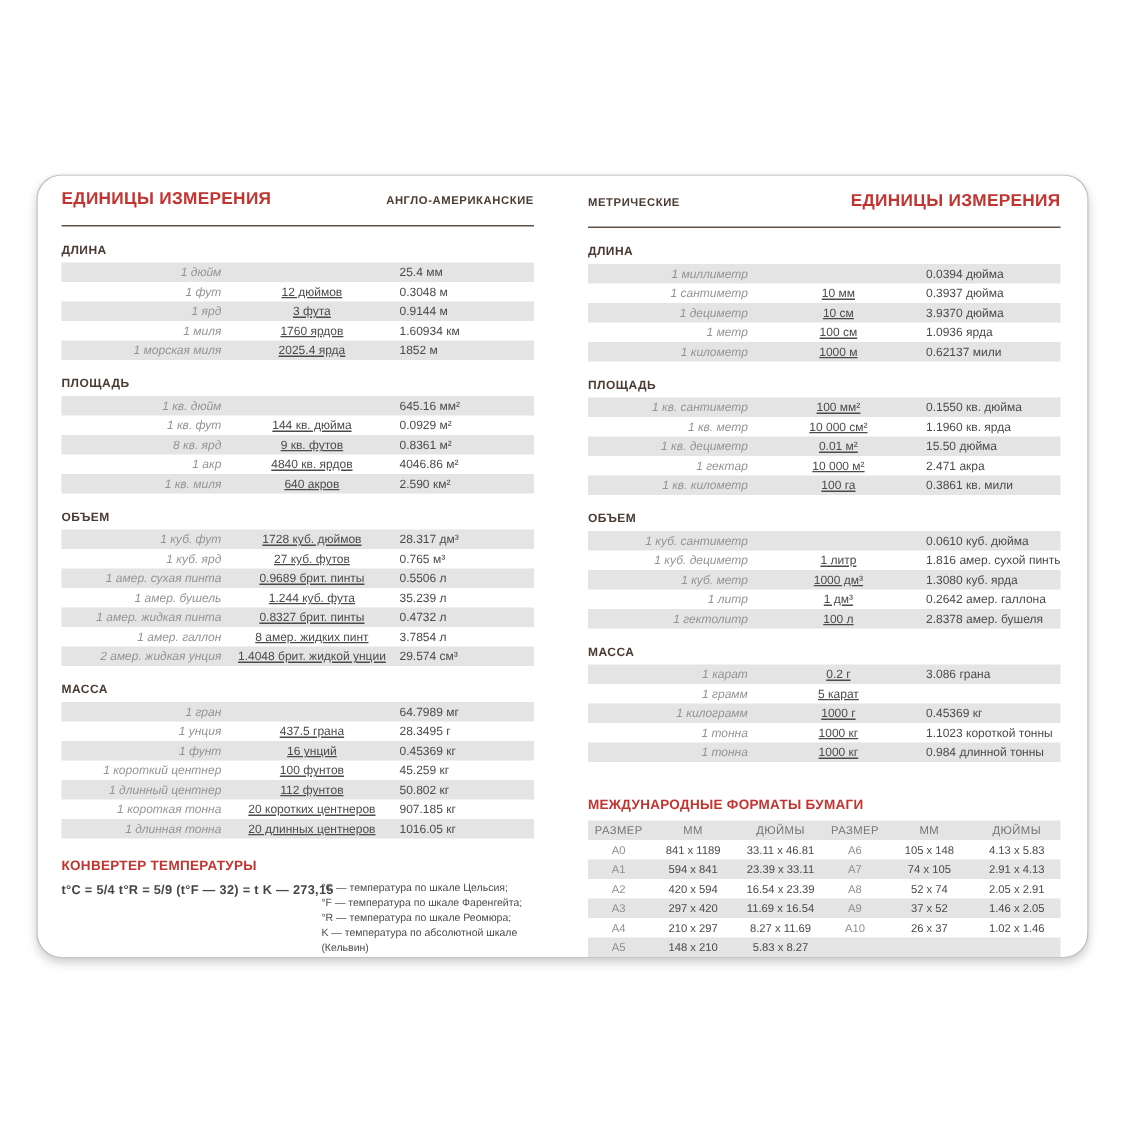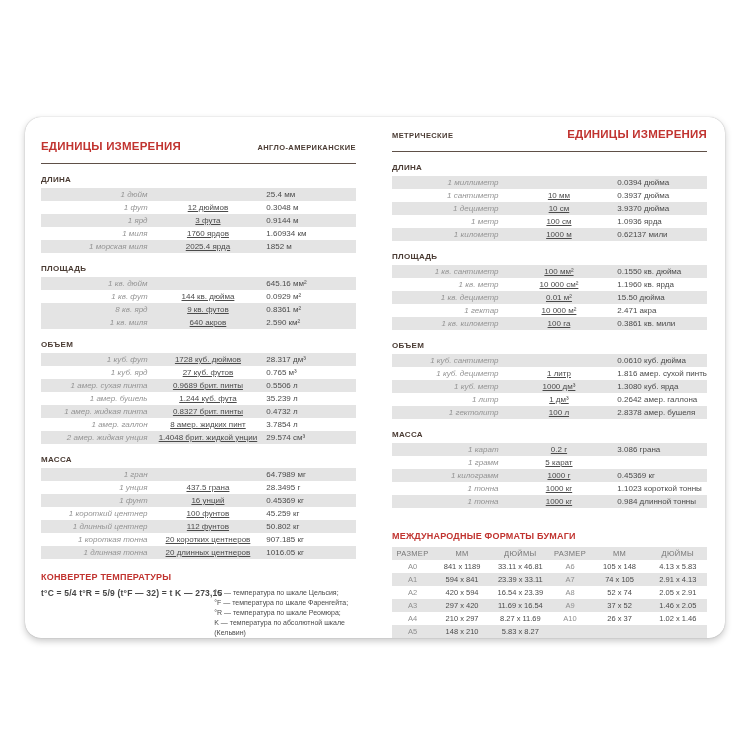--- a/index.html
+++ b/index.html
@@ -99,20 +99,25 @@
             <div class="urow">
               <span class="uc0">1 кв. фут</span>
               <span class="uc1">144 кв. дюйма</span>
               <span class="uc2">0.0929 м²</span>
             </div>
             <div class="urow shade">
               <span class="uc0">8 кв. ярд</span>
               <span class="uc1">9 кв. футов</span>
               <span class="uc2">0.8361 м²</span>
             </div>
+            <div class="urow">
+              <span class="uc0">1 акр</span>
+              <span class="uc1">4840 кв. ярдов</span>
+              <span class="uc2">4046.86 м²</span>
+            </div>
             <div class="urow shade">
               <span class="uc0">1 кв. миля</span>
               <span class="uc1">640 акров</span>
               <span class="uc2">2.590 км²</span>
             </div>
           </div>
         </div>
         <div>
           <div class="section-title">ОБЪЕМ</div>
           <div class="utable">

